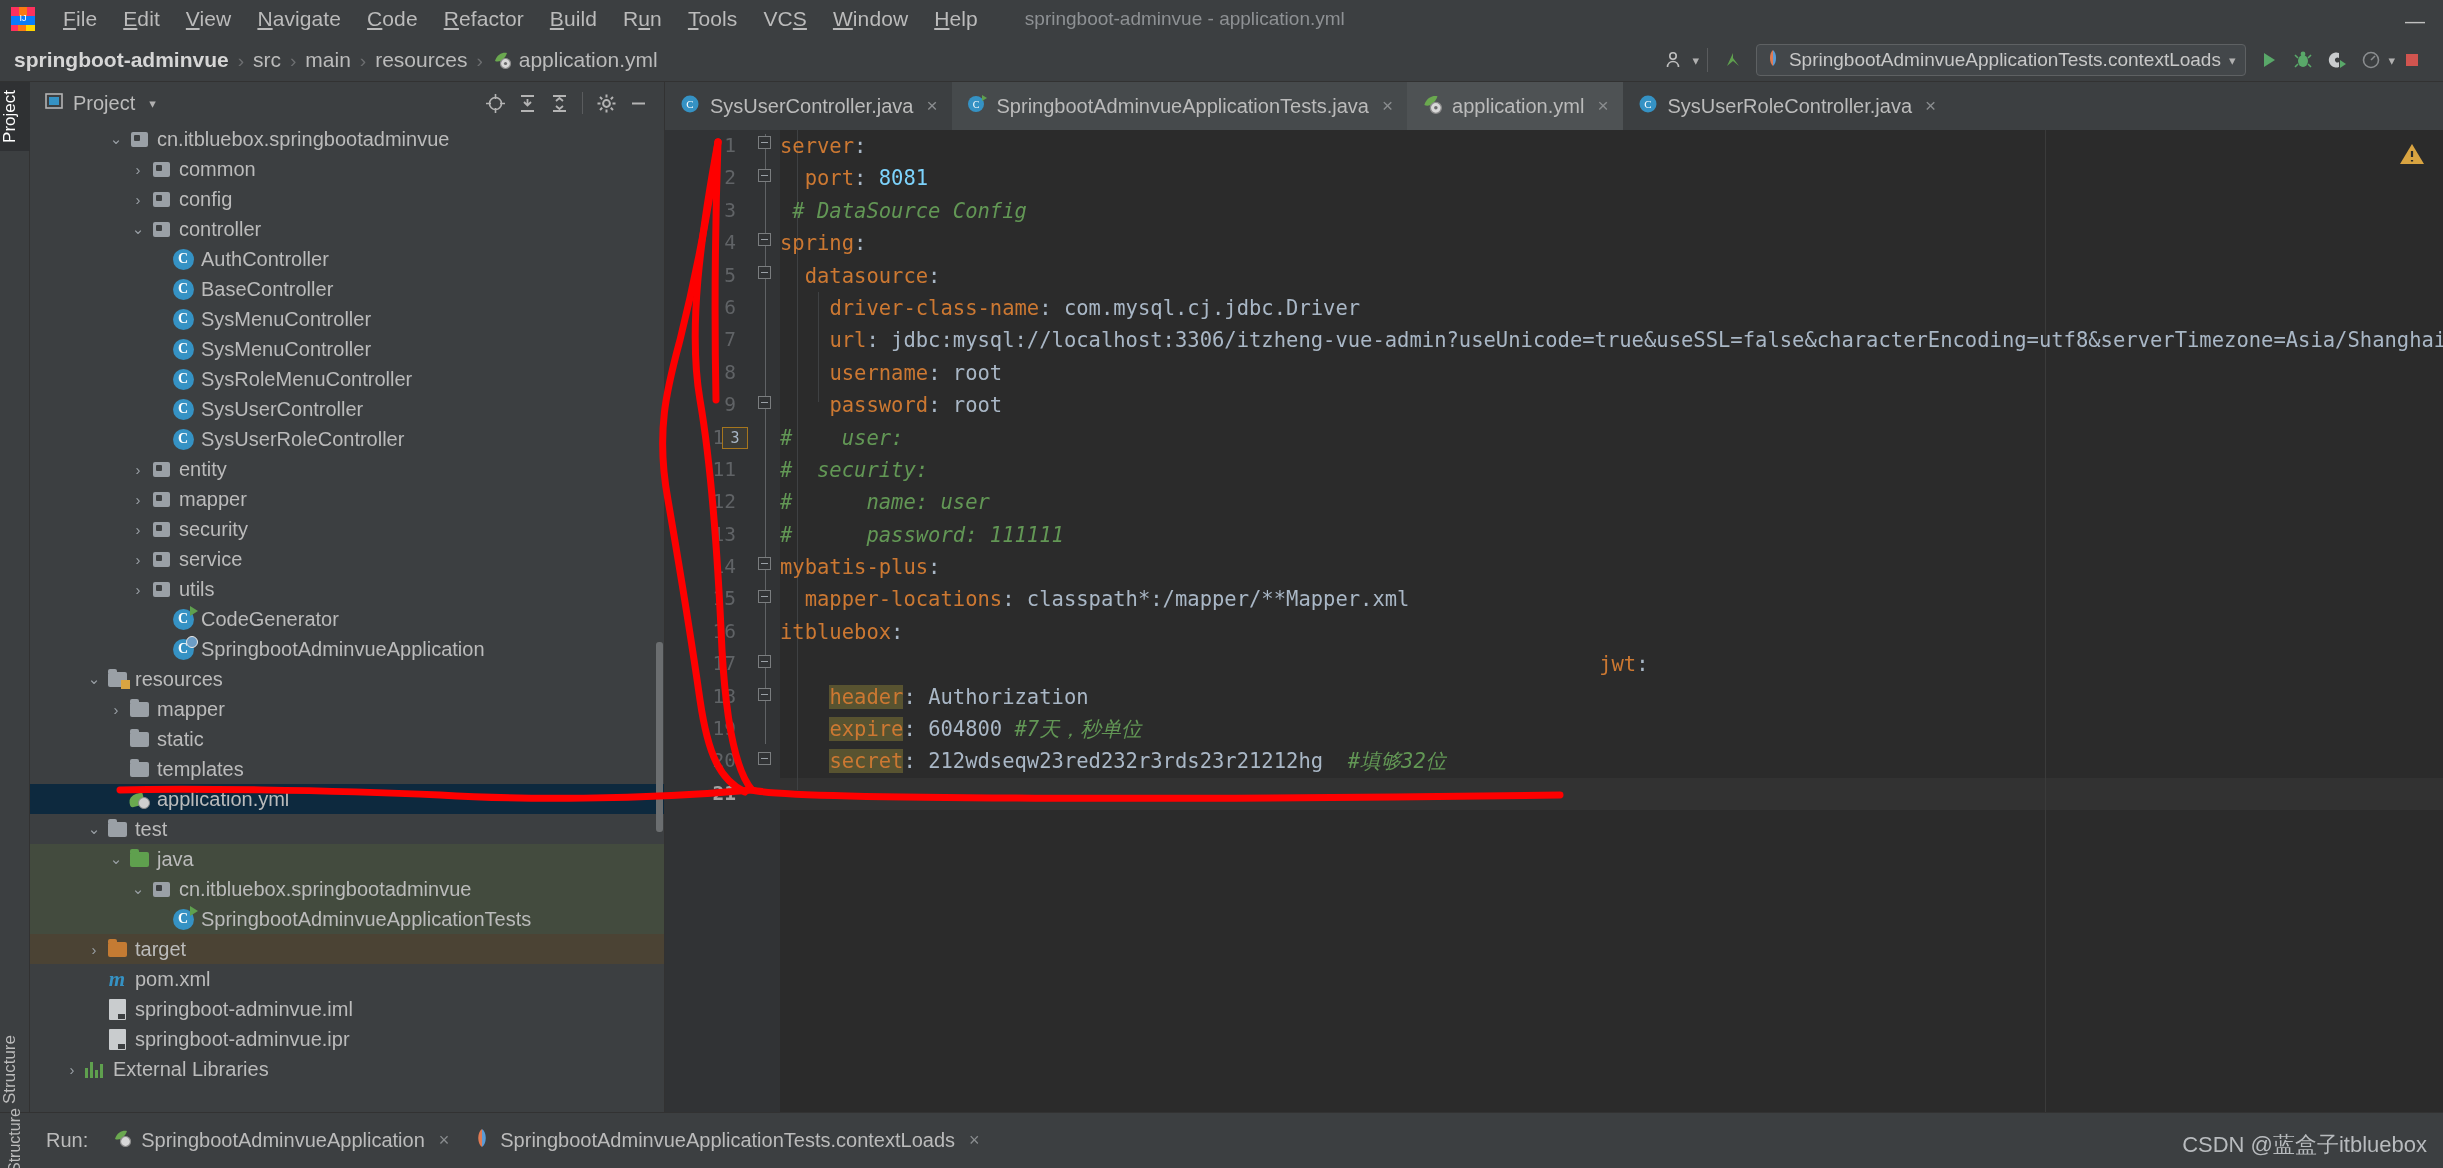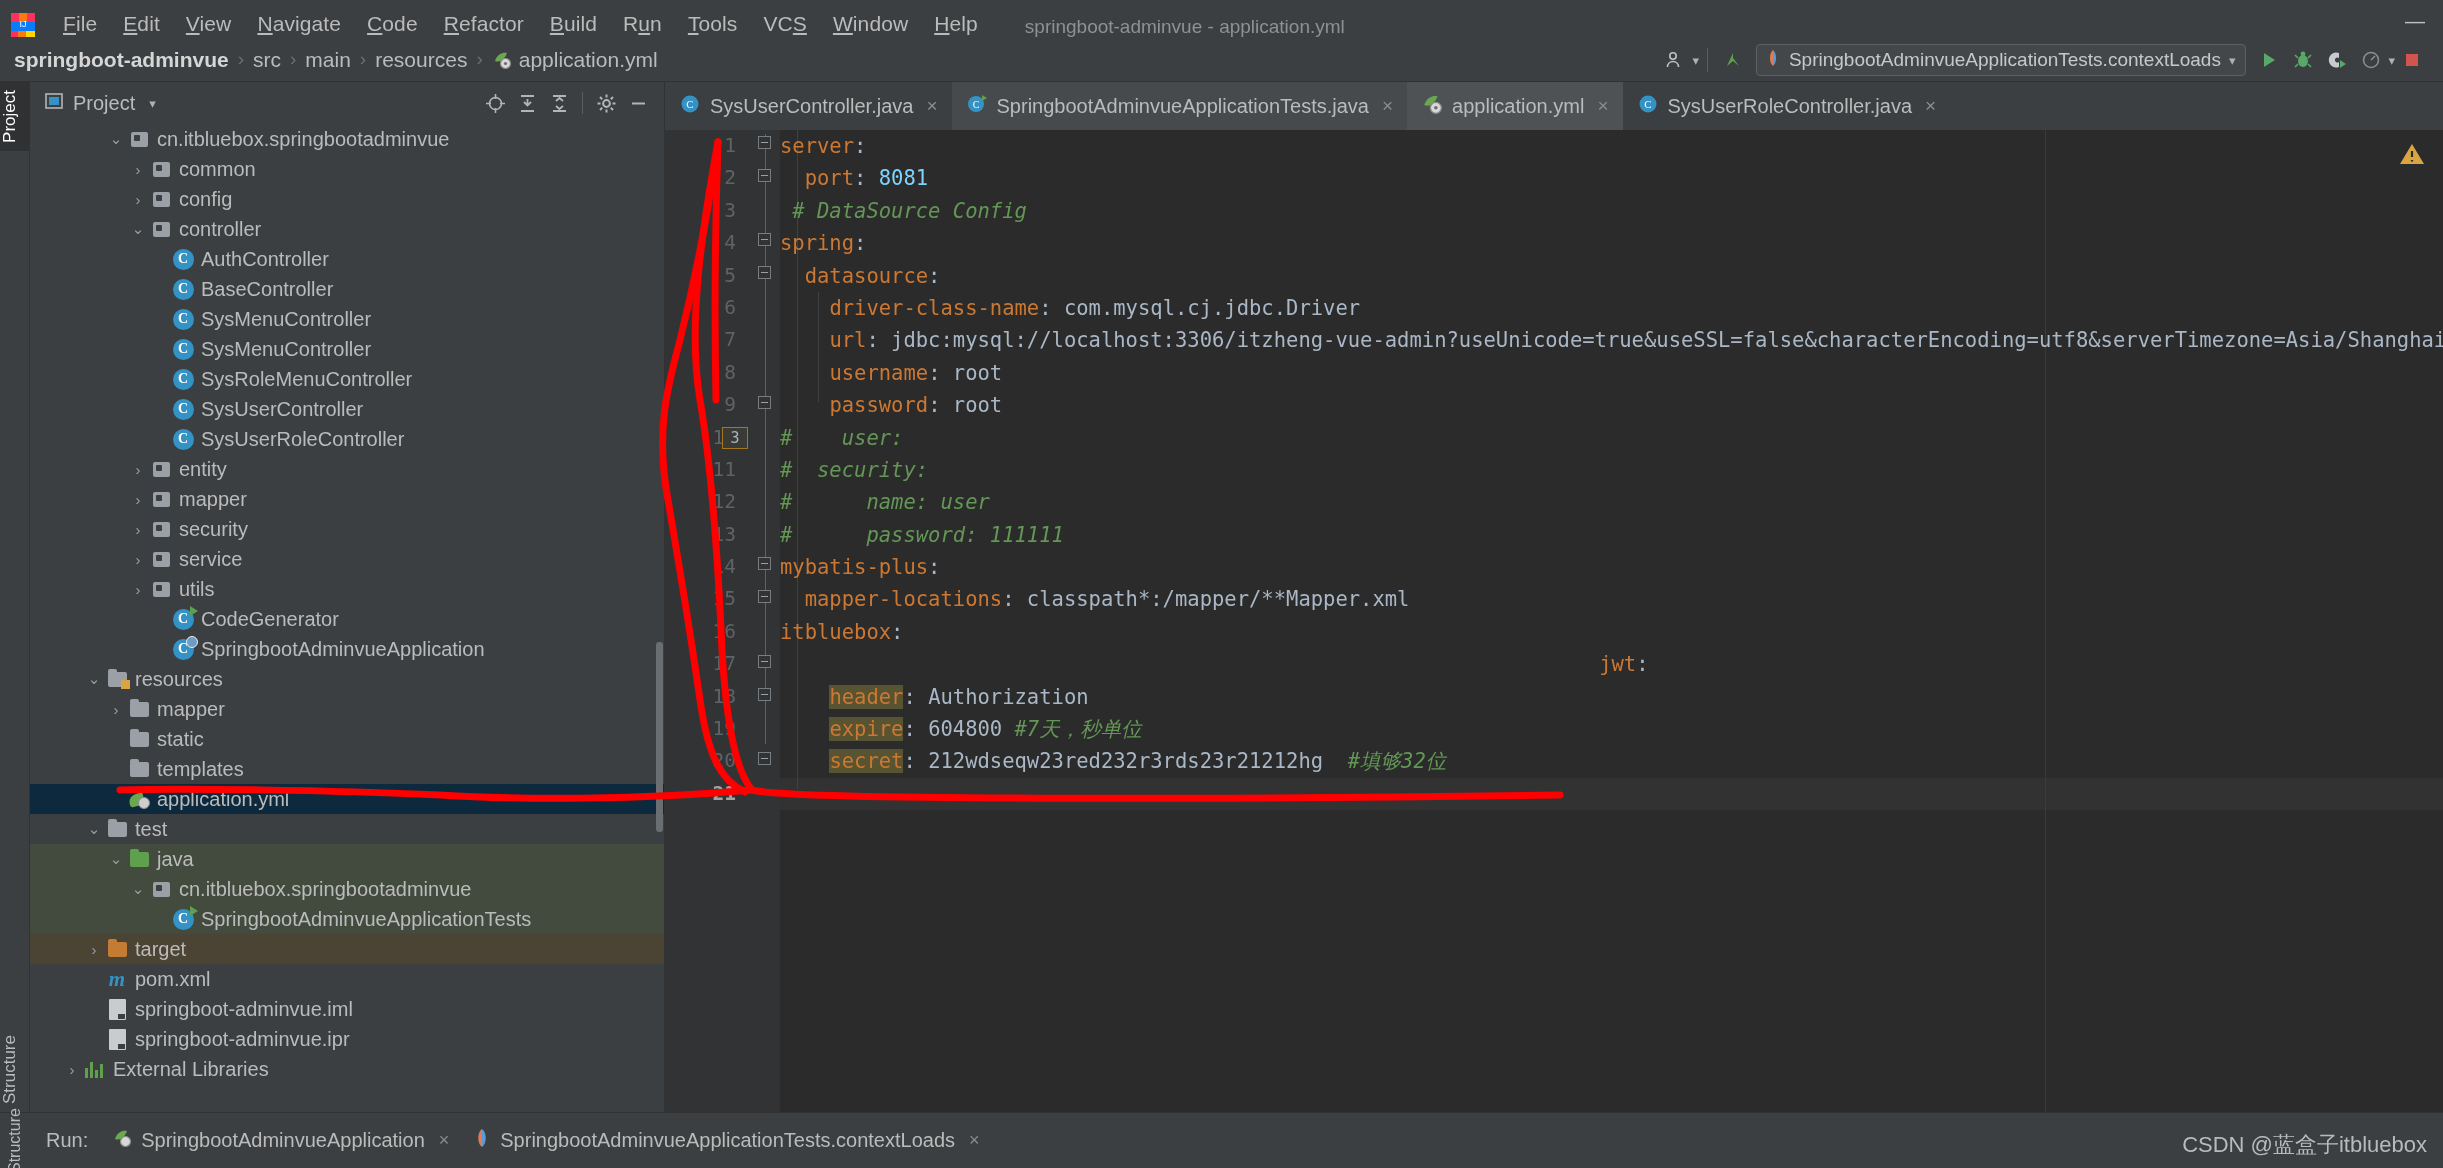--- a/index.html
+++ b/index.html
@@ -6,21 +6,21 @@
   html, body {
     width: 2443px; height: 1168px;
     background: #3c3f41;
     font-family: "Liberation Sans", sans-serif;
     overflow: hidden;
   }
   .ide { position: relative; width: 2443px; height: 1168px; background: #3c3f41; }
 
   
   .menubar {
-    height: 38px; background: #3c3f41; display: flex; align-items: flex-end;
+    height: 38px; background: #3c3f41; display: flex; align-items: center;
     padding-left: 10px; gap: 0px; position: relative;
   }
   .ij-logo { width: 26px; height: 26px; margin-right: 14px; flex: none; position: relative; }
   .menu-item {
     color: #bbbbbb; font-size: 21px; padding: 2px 13px; white-space: nowrap;
     letter-spacing: .1px;
   }
   .menu-item u { text-decoration: underline; }
   .win-title {
     color: #8e9194; font-size: 19px; margin-left: 34px; white-space: nowrap;
@@ -226,21 +226,21 @@
         <div class="menu-item"><u>T</u>ools</div>
         <div class="menu-item">VC<u>S</u></div>
         <div class="menu-item"><u>W</u>indow</div>
         <div class="menu-item"><u>H</u>elp</div>
       </div>
     <div class="win-title">springboot-adminvue - application.yml</div>
     <div class="win-ctl">—</div>
   </div>
 
   <div class="navbar">
-    <div id="breadcrumbs" style="display:flex;align-items:flex-start;">
+    <div id="breadcrumbs" style="display:flex;align-items:flex-end;">
         <span style="display: flex; align-items: center;">
           <span class="crumb bold">springboot-adminvue</span>
         </span>
         <span class="crumb-sep">›</span>
         <span style="display: flex; align-items: center;">
           <span class="crumb">src</span>
         </span>
         <span class="crumb-sep">›</span>
         <span style="display: flex; align-items: center;">
           <span class="crumb">main</span>

